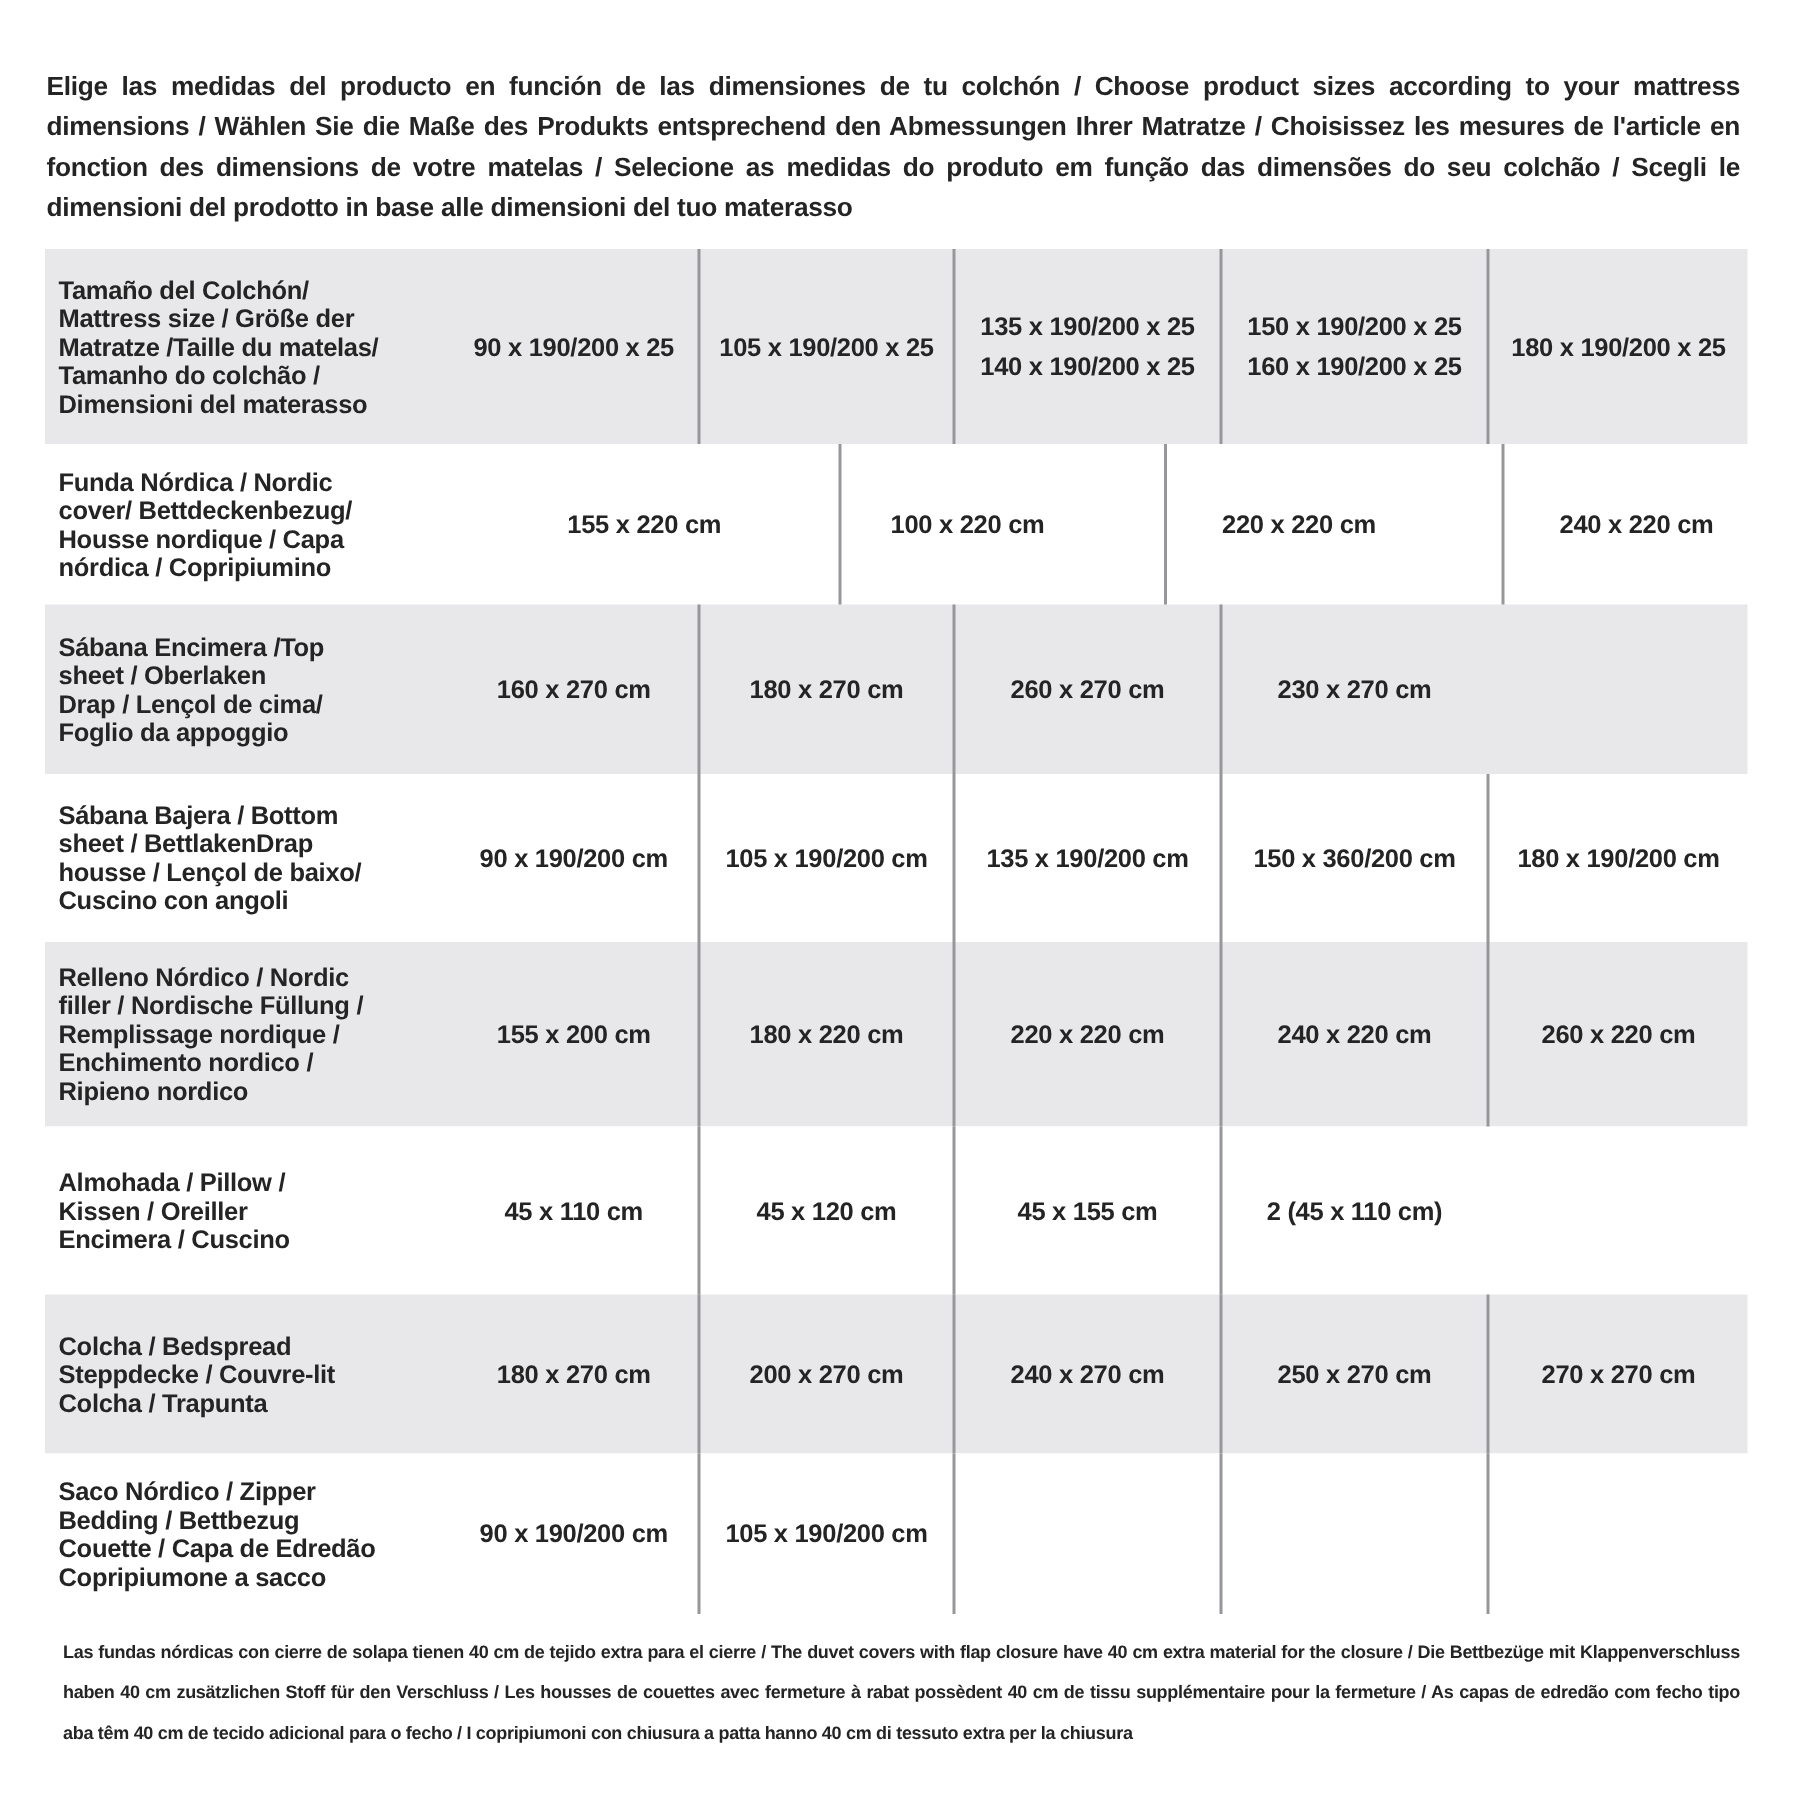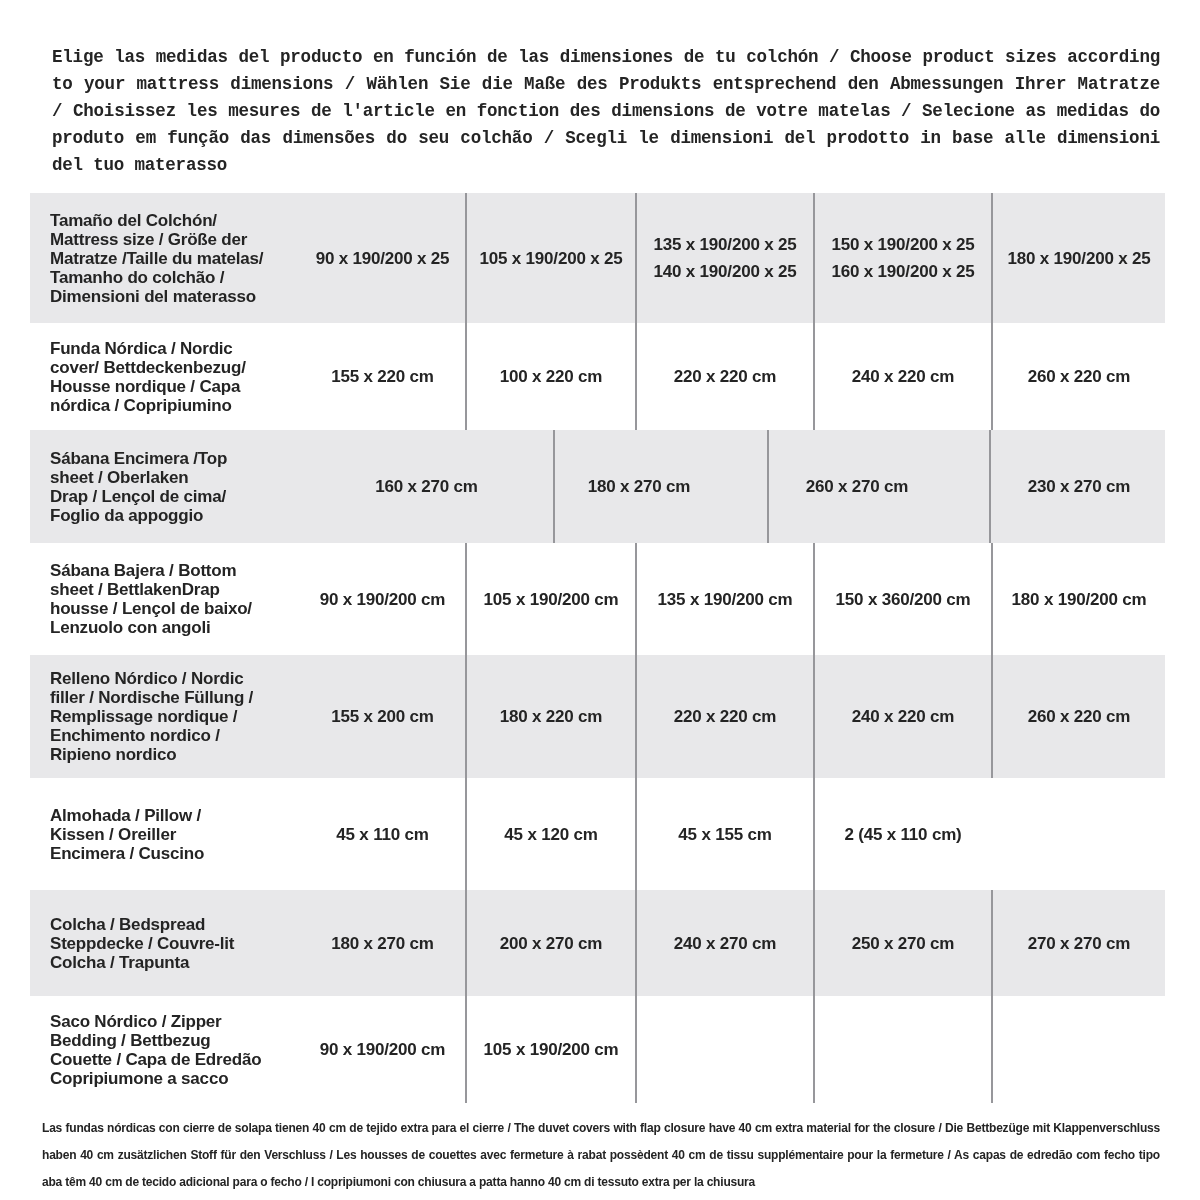--- a/index.html
+++ b/index.html
@@ -10,54 +10,53 @@
   body {
     width: 1200px;
     height: 1200px;
     overflow: hidden;
     font-family: "Liberation Sans", sans-serif;
     font-weight: bold;
     color: #242424;
     letter-spacing: -0.2px;
   }
   .intro {
-    margin: 44px 40px 14px 52px;
+    margin: 44px 40px 14px 31px;
     font-size: 17.5px;
     line-height: 27px;
     text-align: justify;
-    font-family: Liberation Mono, monospace;
   }
   .size-table {
     margin-left: 30px;
     width: 1135px;
   }
   .t-row {
     display: grid;
     grid-template-columns: 270px 165px 170px 178px 178px 174px;
   }
   .t-row:nth-child(odd)  { background: #e8e8ea; }
   .t-row:nth-child(even) { background: #ffffff; }
   .t-row:nth-child(1) { min-height: 130px; }
-  .t-row:nth-child(2) { min-height: 107px; }
-  .t-row:nth-child(3) { min-height: 113px; gap: 44px; }
+  .t-row:nth-child(2) { min-height: 107px; gap: 47px; }
+  .t-row:nth-child(3) { min-height: 113px; }
   .t-row:nth-child(4) { min-height: 112px; }
   .t-row:nth-child(5) { min-height: 123px; }
   .t-row:nth-child(6) { min-height: 112px; }
   .t-row:nth-child(7) { min-height: 106px; }
   .t-row:nth-child(8) { min-height: 107px; }
   .cell {
     display: flex;
     align-items: center;
     white-space: pre-line;
     font-size: 17px;
   }
   .cell-label {
     justify-content: flex-start;
     text-align: left;
-    padding-left: 20px;
+    padding-left: 9px;
     line-height: 19px;
   }
   .cell-value {
     justify-content: center;
     text-align: center;
     line-height: 27px;
   }
   .sep { border-left: 2px solid #97979b; }
   .footnote {
     margin: 12px 40px 0 42px;
@@ -108,21 +107,21 @@
     <div class="cell cell-value">160 x 270 cm</div>
     <div class="cell cell-value sep">180 x 270 cm</div>
     <div class="cell cell-value sep">260 x 270 cm</div>
     <div class="cell cell-value sep">230 x 270 cm</div>
   </div>
 
   <div class="t-row">
     <div class="cell cell-label">Sábana Bajera / Bottom
 sheet / BettlakenDrap
 housse / Lençol de baixo/
-Lenzuolo con angoli</div>
+Cuscino con angoli</div>
     <div class="cell cell-value">90 x 190/200 cm</div>
     <div class="cell cell-value sep">105 x 190/200 cm</div>
     <div class="cell cell-value sep">135 x 190/200 cm</div>
     <div class="cell cell-value sep">150 x 360/200 cm</div>
     <div class="cell cell-value sep">180 x 190/200 cm</div>
   </div>
 
   <div class="t-row">
     <div class="cell cell-label">Relleno Nórdico / Nordic
 filler / Nordische Füllung /

